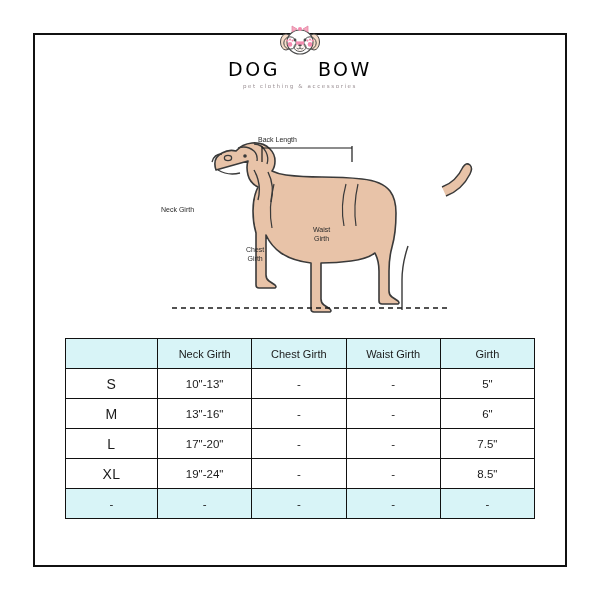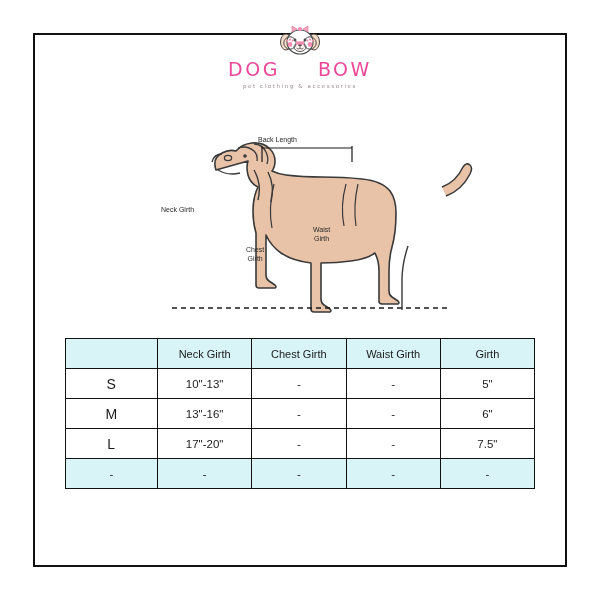--- a/index.html
+++ b/index.html
@@ -41,21 +41,21 @@
   .logo-mark {
     position: relative;
     width: 46px;
     height: 34px;
     margin: 0 auto 2px auto;
   }
   .logo-wordmark {
     font-family: "DejaVu Sans", sans-serif;
     font-size: 19px;
     letter-spacing: 2.5px;
-    color: #ec4899;
+    color: #000000;
     font-weight: 400;
     line-height: 1;
   }
   .logo-wordmark .gap {
     display: inline-block;
     width: 38px;
   }
   .logo-sub {
     margin-top: 4px;
     font-family: "DejaVu Sans", sans-serif;
@@ -300,20 +300,27 @@
         </tr>
 
         <tr>
           <td class="size-col">L</td>
           <td class="val">17"-20"</td>
           <td class="val">-</td>
           <td class="val">-</td>
           <td class="val">7.5"</td>
         </tr>
 
+        <tr>
+          <td class="size-col">XL</td>
+          <td class="val">19"-24"</td>
+          <td class="val">-</td>
+          <td class="val">-</td>
+          <td class="val">8.5"</td>
+        </tr>
 
         <tr class="footer-row">
           <td>-</td>
           <td>-</td>
           <td>-</td>
           <td>-</td>
           <td>-</td>
         </tr>
       </tbody>
     </table>

